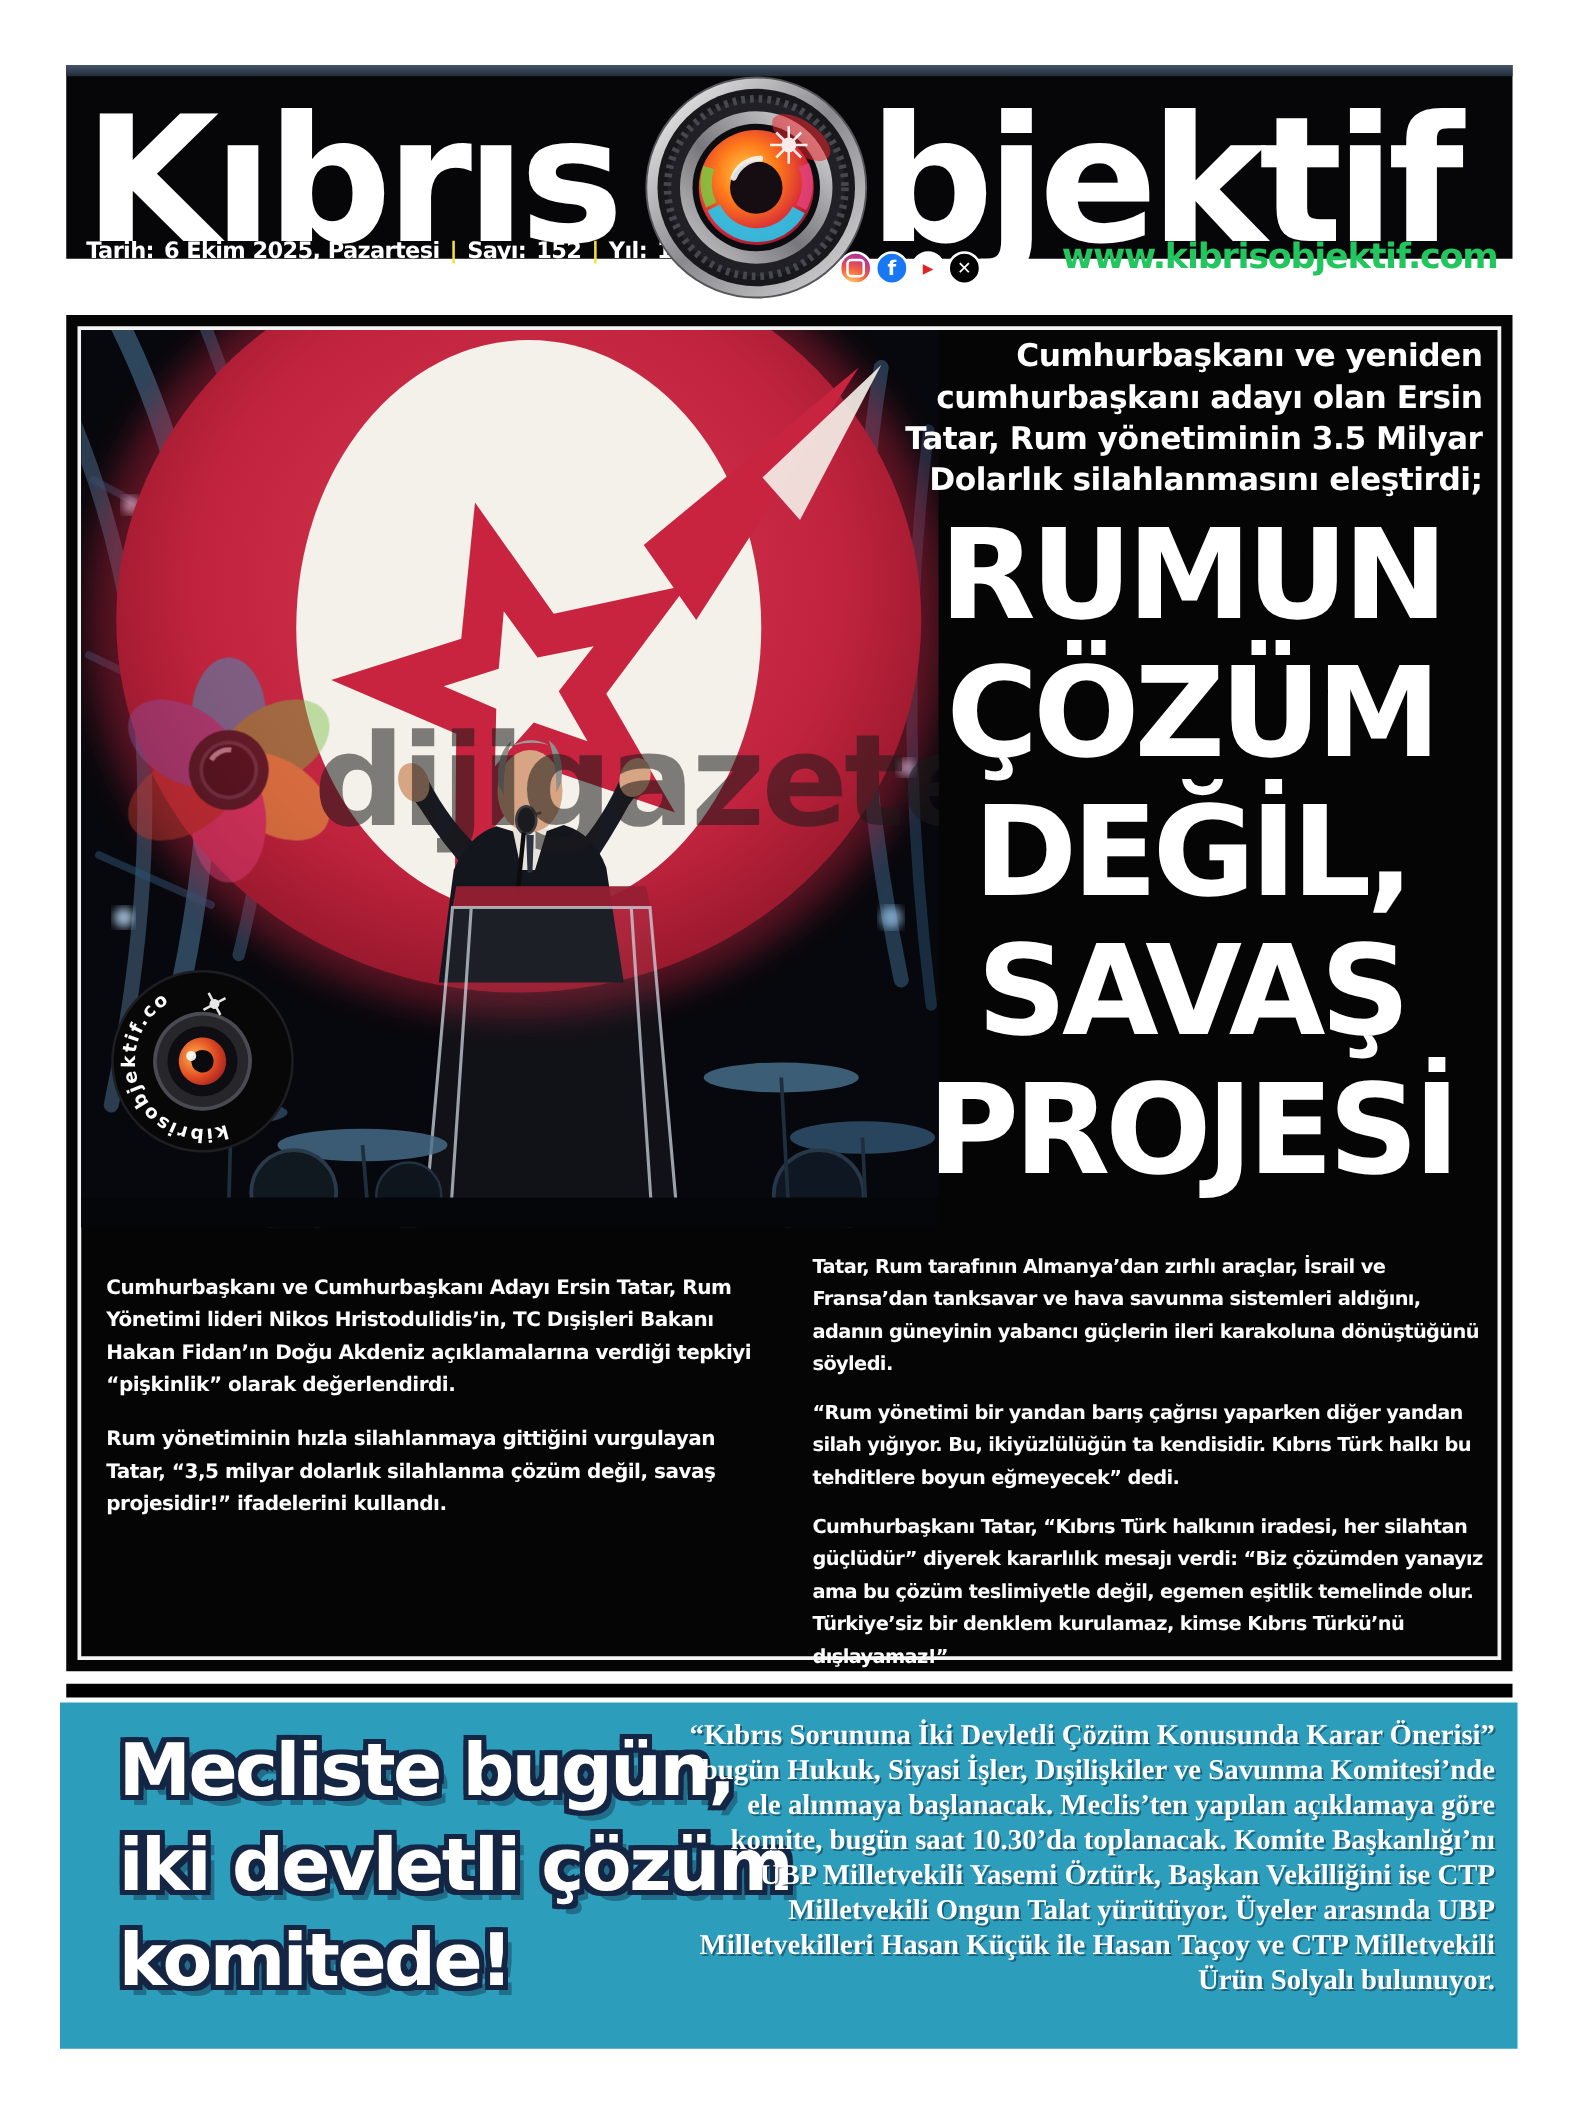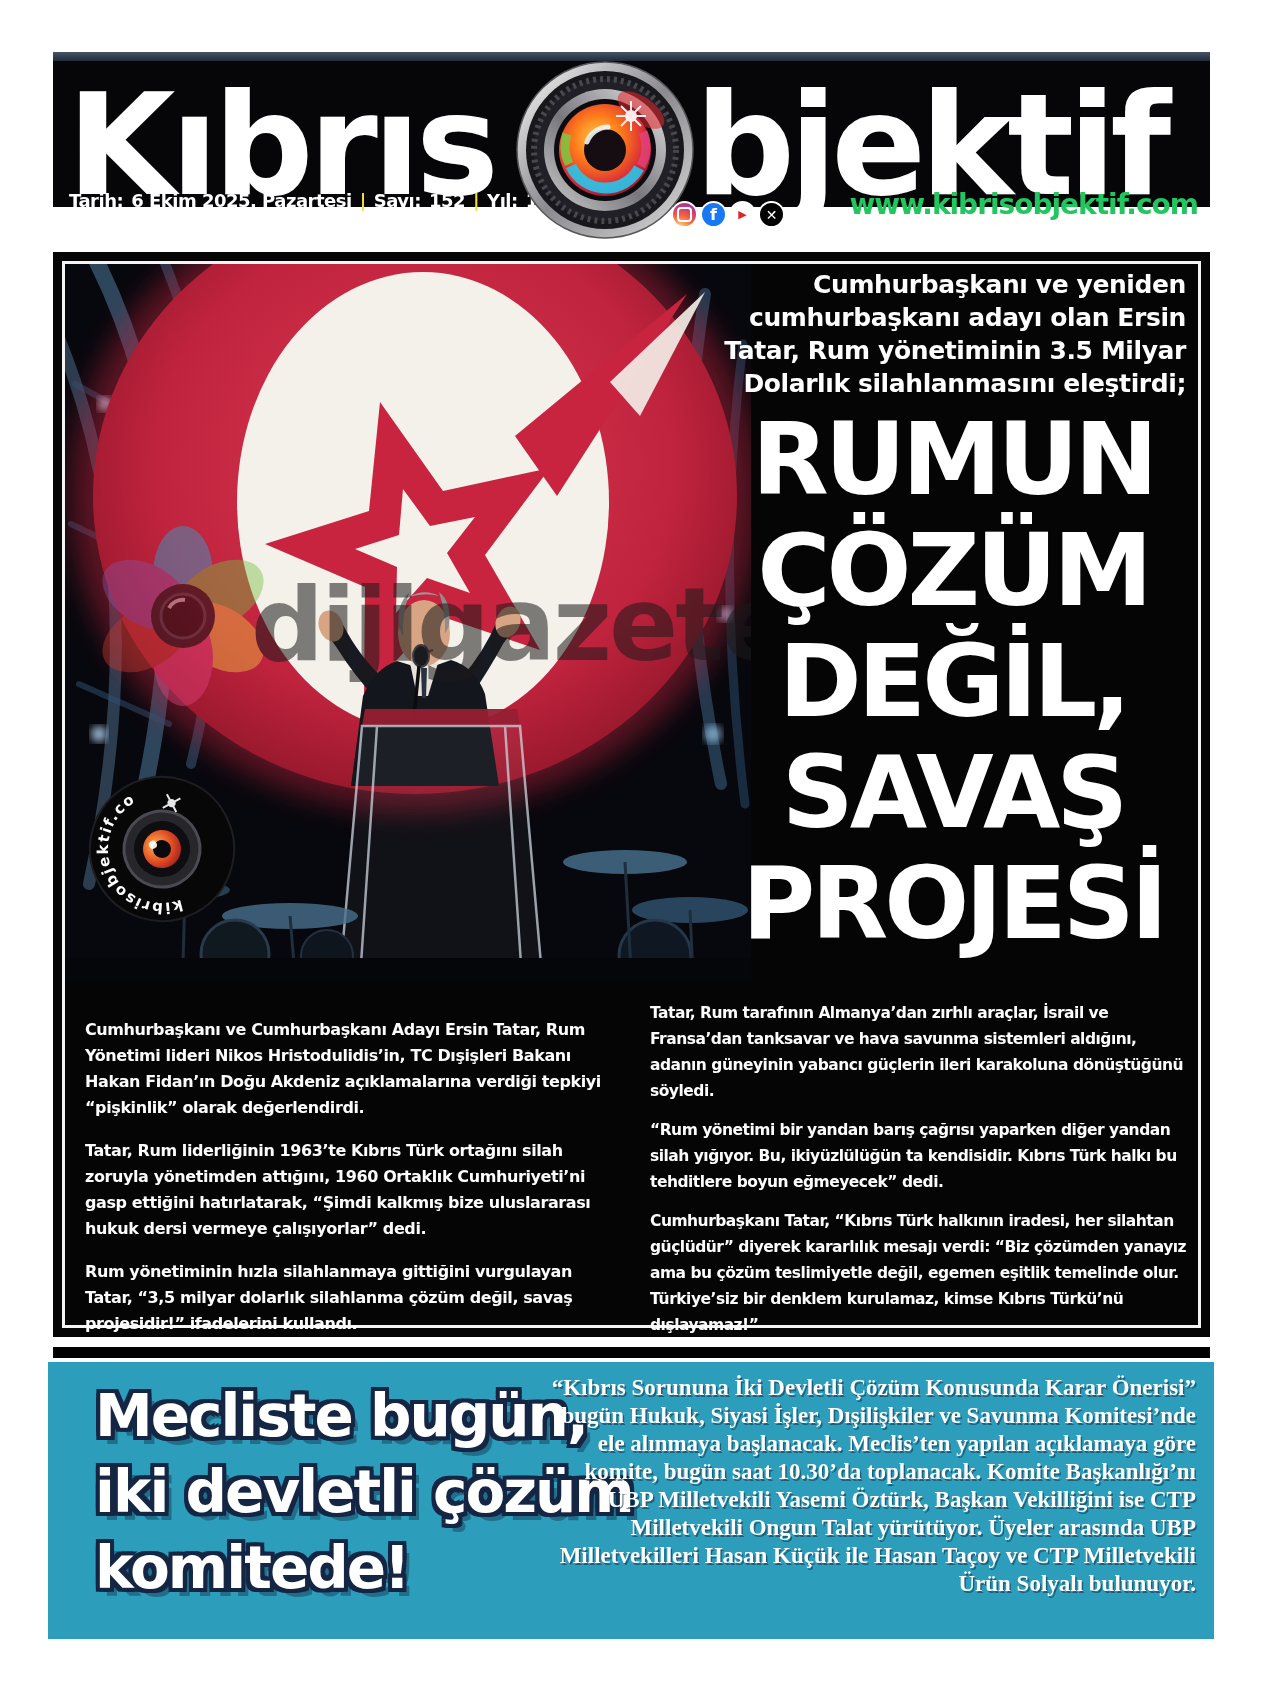--- a/index.html
+++ b/index.html
@@ -250,21 +250,20 @@
       <span>RUMUN</span>
       <span>ÇÖZÜM</span>
       <span>DEĞİL,</span>
       <span>SAVAŞ</span>
       <span>PROJESİ</span>
     </div>
 
     <div class="cols">
       <div class="col1">
         <p>Cumhurbaşkanı ve Cumhurbaşkanı Adayı Ersin Tatar, Rum Yönetimi lideri Nikos Hristodulidis’in, TC Dışişleri Bakanı Hakan Fidan’ın Doğu Akdeniz açıklamalarına verdiği tepkiyi “pişkinlik” olarak değerlendirdi.</p>
-        <p>Tatar, Rum liderliğinin 1963’te Kıbrıs Türk ortağını silah zoruyla yönetimden attığını, 1960 Ortaklık Cumhuriyeti’ni gasp ettiğini hatırlatarak, “Şimdi kalkmış bize uluslararası hukuk dersi vermeye çalışıyorlar” dedi.</p>
         <p>Rum yönetiminin hızla silahlanmaya gittiğini vurgulayan Tatar, “3,5 milyar dolarlık silahlanma çözüm değil, savaş projesidir!” ifadelerini kullandı.</p>
       </div>
       <div class="col2">
         <p>Tatar, Rum tarafının Almanya’dan zırhlı araçlar, İsrail ve Fransa’dan tanksavar ve hava savunma sistemleri aldığını, adanın güneyinin yabancı güçlerin ileri karakoluna dönüştüğünü söyledi.</p>
         <p>“Rum yönetimi bir yandan barış çağrısı yaparken diğer yandan silah yığıyor. Bu, ikiyüzlülüğün ta kendisidir. Kıbrıs Türk halkı bu tehditlere boyun eğmeyecek” dedi.</p>
         <p>Cumhurbaşkanı Tatar, “Kıbrıs Türk halkının iradesi, her silahtan güçlüdür” diyerek kararlılık mesajı verdi: “Biz çözümden yanayız ama bu çözüm teslimiyetle değil, egemen eşitlik temelinde olur. Türkiye’siz bir denklem kurulamaz, kimse Kıbrıs Türkü’nü dışlayamaz!”</p>
       </div>
     </div>
   </div>
 

